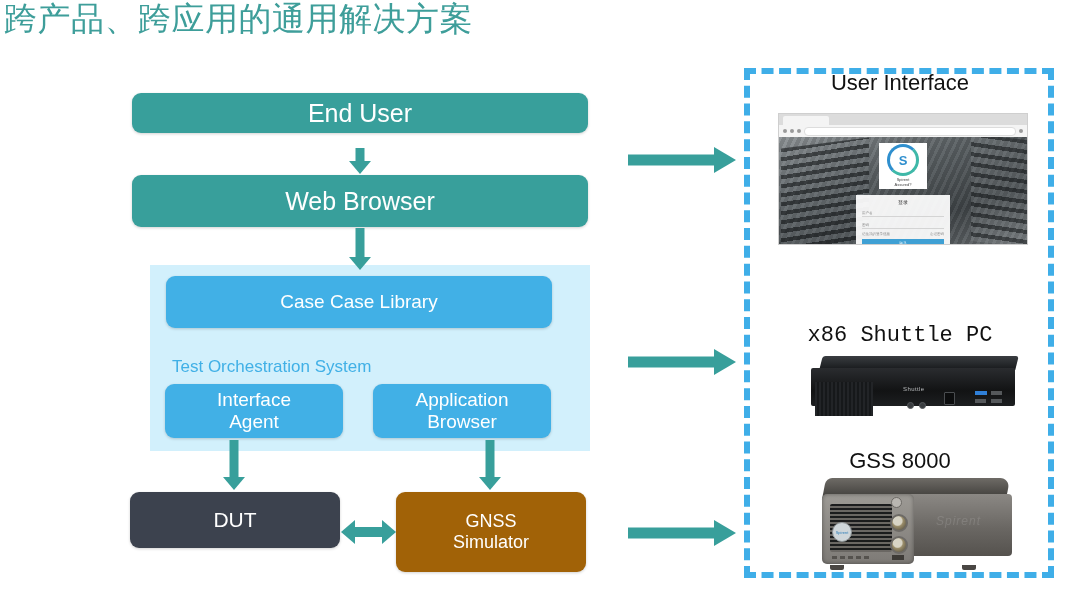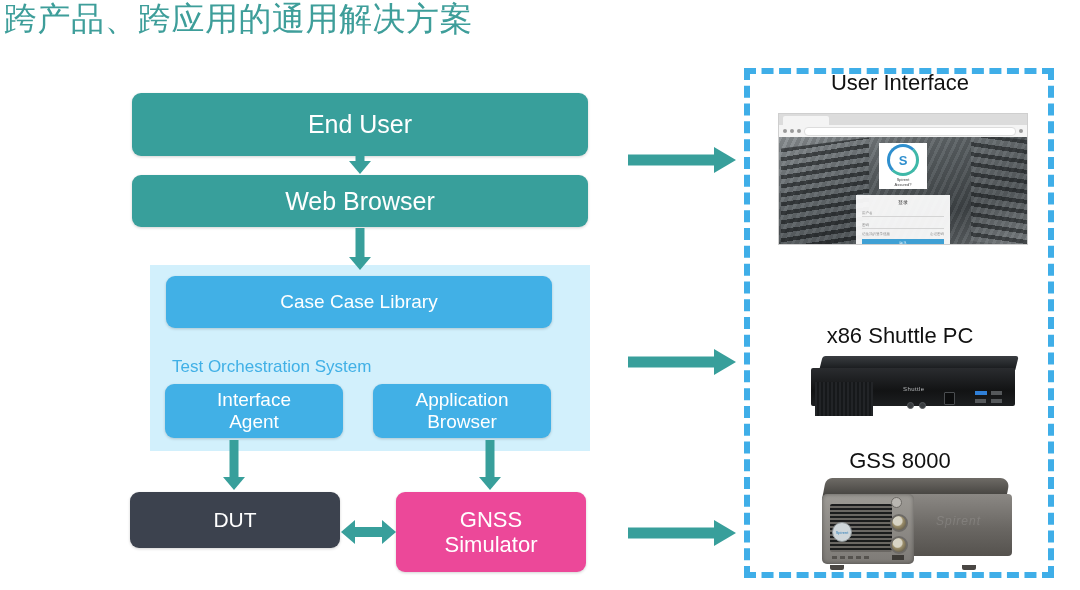--- a/index.html
+++ b/index.html
@@ -36,21 +36,21 @@
     align-items: center;
     justify-content: center;
     text-align: center;
     box-sizing: border-box;
     box-shadow: 0 1px 3px rgba(0,0,0,0.18);
     line-height: 1.15;
   }
   .teal-box   { background: #389F9B; font-size: 25px; }
   .blue-box   { background: #41B0E6; font-size: 19px; }
   .dark-box   { background: #3C424E; font-size: 21px; }
-  .gray-box   { background: #ec4899; font-size: 22px; }
+  .gray-box   { background: #a16207; font-size: 18px; }
 
   
   #orchestration-panel {
     position: absolute;
     left: 150px;
     top: 265px;
     width: 440px;
     height: 186px;
     background: #D2F0FC;
   }
@@ -444,21 +444,21 @@
   #gss-foot-l { left: 18px; }
   #gss-foot-r { left: 150px; }
 </style>
 </head>
 <body>
 
 <div id="slide-title">跨产品、跨应用的通用解决方案</div>
 
 <div id="orchestration-panel"></div>
 
-<div class="flow-box teal-box" style="left:132px; top:93px; width:456px; height:63px;">
+<div class="flow-box teal-box" style="left:132px; top:93px; width:456px; height:40px;">
   <span>End User</span>
 </div>
 
 <div class="v-arrow" style="left:348px; top:148px; width:24px; height:26px;">
   <div class="stem" style="height:14px;"></div>
   <div class="head"></div>
 </div>
 
 <div class="flow-box teal-box" style="left:132px; top:175px; width:456px; height:52px;">
   <span>Web Browser</span>
@@ -558,21 +558,21 @@
       <div class="login-field">密码</div>
       <div id="login-options">
         <span>记住我的登录信息</span>
         <span>忘记密码</span>
       </div>
       <div id="login-submit">登录</div>
     </div>
   </div>
 </div>
 
-<div class="panel-caption" style="position:absolute; left:790px; top:323px; width:220px;">x86 Shuttle PC</div>
+<div class="panel-caption" style="position:absolute; left:790px; top:323px; width:220px;font-family:Liberation Mono, monospace;">x86 Shuttle PC</div>
 
 <div id="shuttle-pc-image">
   <div id="shuttle-top"></div>
   <div id="shuttle-body">
     <div id="shuttle-side"></div>
     <div id="shuttle-brand">Shuttle</div>
     <div id="shuttle-power"></div>
     <div id="shuttle-usb-blue"></div>
     <div class="shuttle-usb" style="left:180px; top:23px;"></div>
     <div class="shuttle-usb" style="left:164px; top:31px;"></div>

